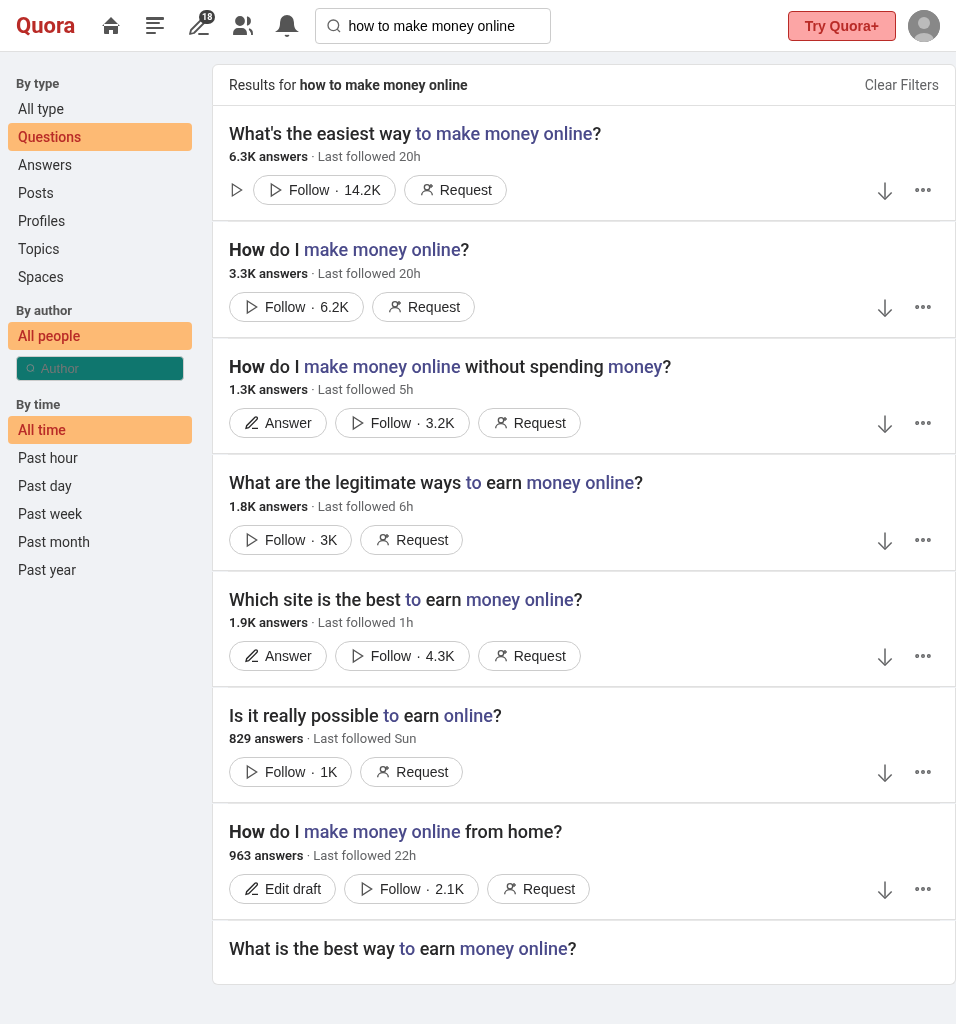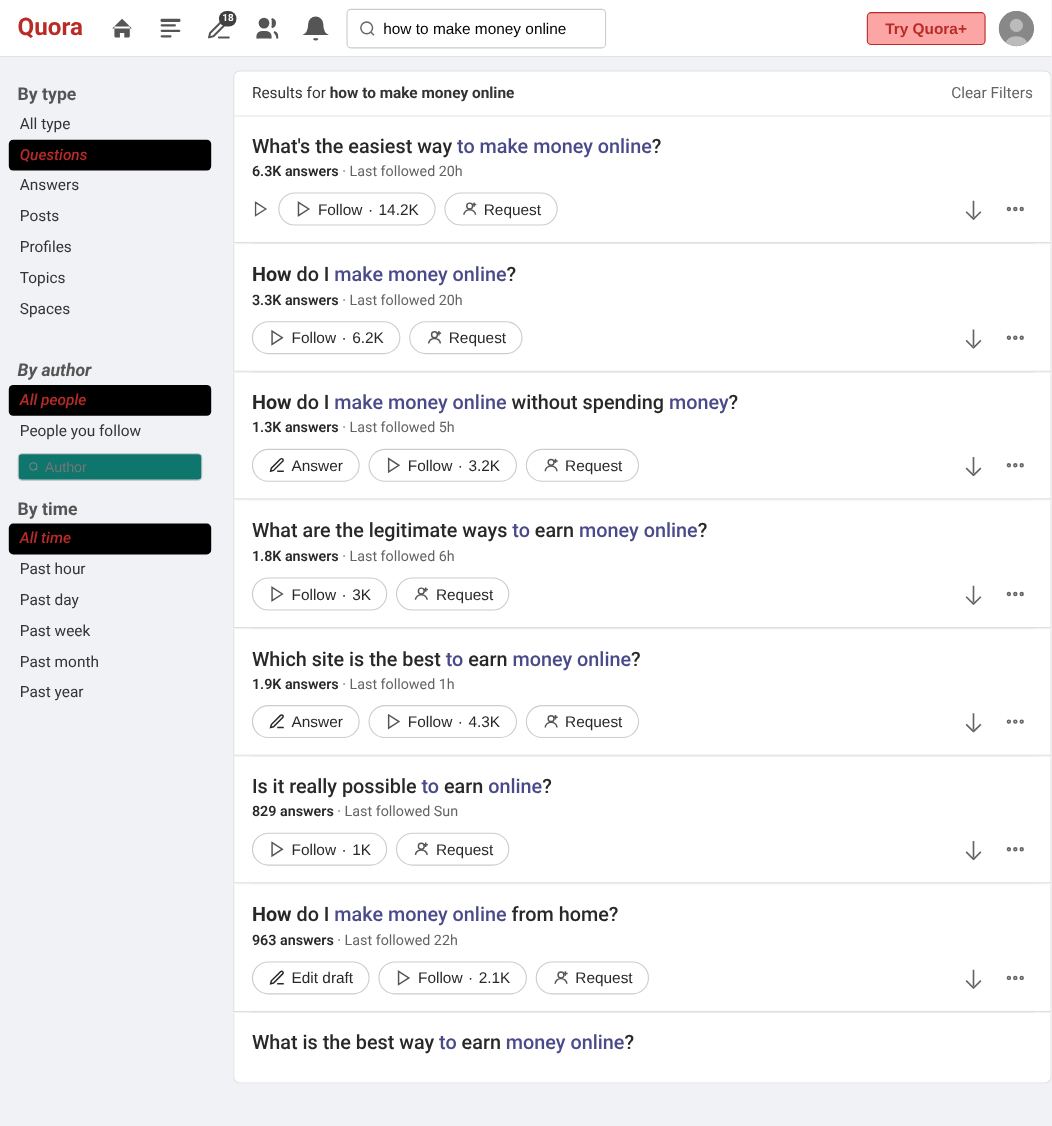--- a/index.html
+++ b/index.html
@@ -35,27 +35,27 @@
     }
     .avatar { width: 32px; height: 32px; border-radius: 50%; background: #888; overflow: hidden; }
     .spacer { flex: 1; }
 
     
     .main-layout { display: flex; max-width: 956px; margin: 0 auto; padding: 0; }
 
     
     .sidebar { width: 200px; flex-shrink: 0; padding: 16px 8px; }
     .sidebar-section-title {
-      font-size: 16px; font-weight: 700; color: #555; padding: 8px 8px 4px;
+      font-size: 13px; font-weight: 700; color: #555; padding: 8px 8px 4px;
     }
     .sidebar-item {
       display: block; padding: 6px 10px; border-radius: 4px;
       font-size: 14px; color: #333; cursor: pointer; text-decoration: none;
     }
-    .sidebar-item.active { background: #000000; color: #b92b27; font-weight: 500; font-style: italic; }
+    .sidebar-item.active { background: #fdba74; color: #b92b27; font-weight: 500; }
     .author-input-wrap {
       margin: 6px 8px; border: 1px solid #ccc; border-radius: 4px;
       display: flex; align-items: center; padding: 4px 8px; background: #0f766e;
     }
     .author-input-wrap svg { width: 13px; height: 13px; fill: #888; margin-right: 4px; }
     .author-input-wrap input { border: none; outline: none; font-size: 13px; width: 100%; background: transparent; }
 
     
     .results-area { flex: 1; padding: 12px 0 12px 12px; }
     .results-header {
@@ -167,24 +167,23 @@
     <div class="sidebar-section-title">By type</div>
 
     <a class="sidebar-item">All type</a>
     <a class="sidebar-item active">Questions</a>
     <a class="sidebar-item">Answers</a>
     <a class="sidebar-item">Posts</a>
     <a class="sidebar-item">Profiles</a>
     <a class="sidebar-item">Topics</a>
     <a class="sidebar-item">Spaces</a>
 
-    <div class="sidebar-section-title" style="margin-top:24px;font-style:italic;">By author</div>
+    <div class="sidebar-section-title" style="margin-top:4px;">By author</div>
 
     <a class="sidebar-item active">All people</a>
-    <a class="sidebar-item">People you follow</a>
 
     <div class="author-input-wrap">
       <svg viewBox="0 0 24 24">
           <circle cx="11" cy="11" r="7" stroke="#888" stroke-width="1.8" fill="none"></circle>
           <path d="M18 18l-3.3-3.3" stroke="#888" stroke-width="1.8" fill="none"></path>
         </svg>
       <input type="text" placeholder="Author" style="">
     </div>
 
     <div class="sidebar-section-title" style="margin-top:8px;">By time</div>

